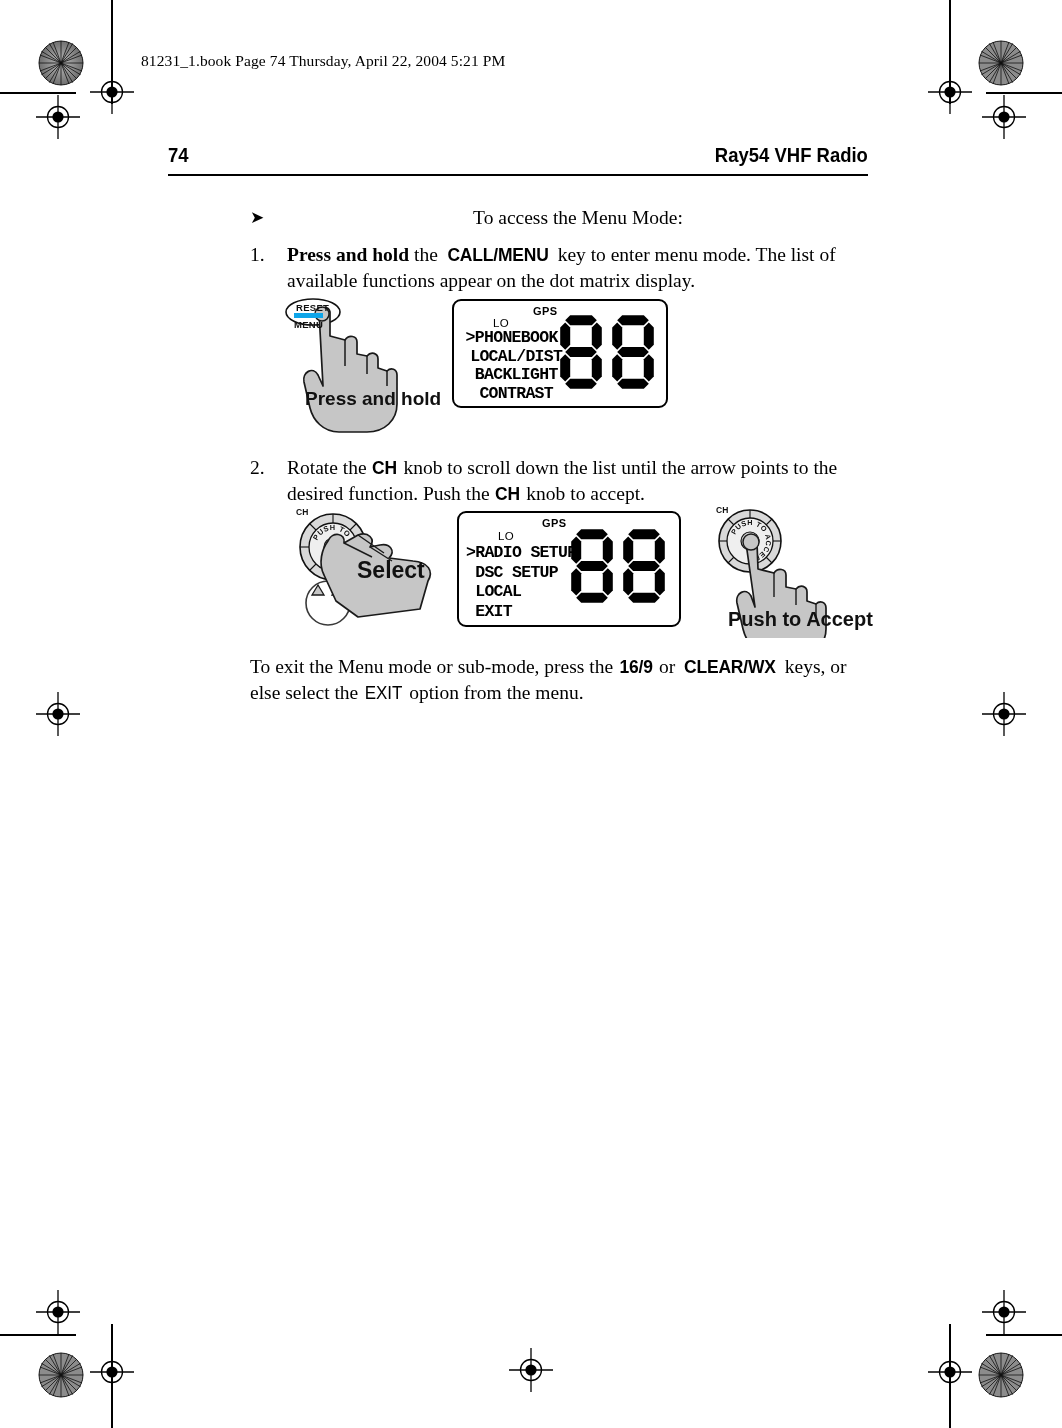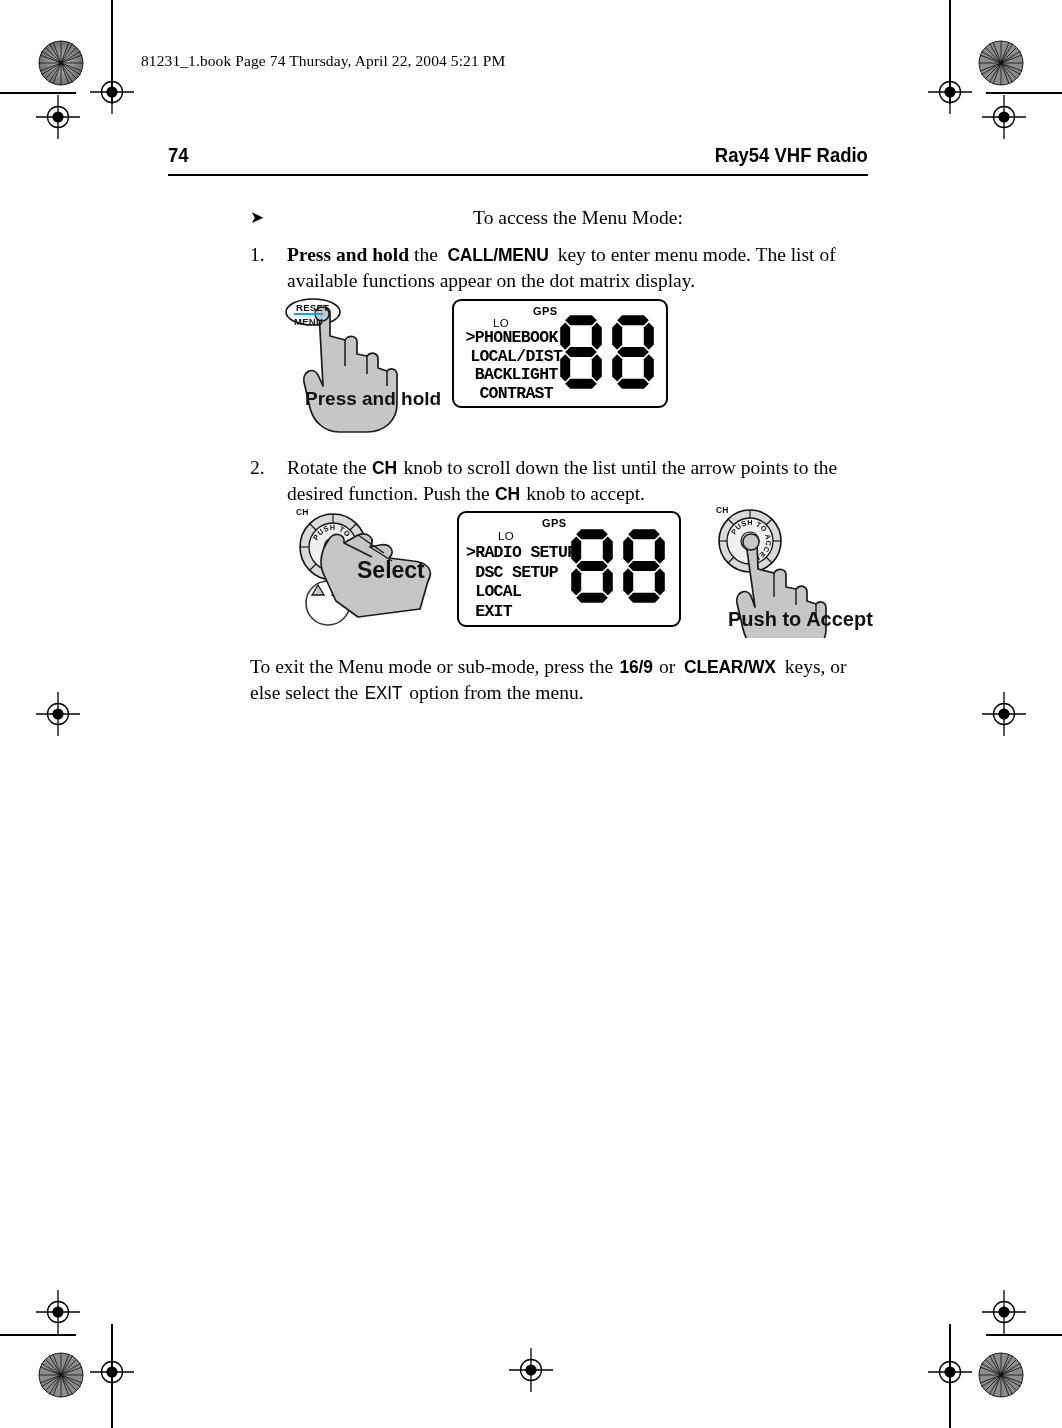--- a/index.html
+++ b/index.html
@@ -243,21 +243,21 @@
       <path d="M36 16 C38 10 46 10 47 16 L47 40 L62 44 C66 38 74 40 74 46 L74 58
                L84 60 C88 55 95 57 95 63 L95 72 L104 75 C108 71 114 73 114 79
                L114 108 C114 124 102 136 84 136 L56 136 C40 136 30 124 27 112
                L21 86 C19 76 30 70 35 79 L40 90 Z" fill="#c6c6c6" stroke="#1a1a1a" stroke-width="1.7" stroke-linejoin="round"></path>
       <path d="M62 44 L62 70 M84 60 L84 78 M104 75 L104 90" fill="none" stroke="#1a1a1a" stroke-width="1.5"></path>
     </g>
 
     <circle cx="39" cy="18" r="7" fill="#c6c6c6" stroke="#1a1a1a" stroke-width="1.5"></circle>
   </svg>
   <div class="caption" style="left:13px;top:6px;font-size:9.5px;font-weight:700;letter-spacing:.3px;">RESET</div>
-  <div class="caption" style="left:11px;top:17px;font-size:9.5px;font-weight:700;letter-spacing:.3px;border-top:2px solid #0ea5e9;padding-top:1px;">MENU</div>
+  <div class="caption" style="left:11px;top:17px;font-size:9.5px;font-weight:700;letter-spacing:.3px;border-top:5px solid #0ea5e9;padding-top:1px;">MENU</div>
   <div class="caption" style="left:22px;top:92px;font-size:19px;">Press and hold</div>
 </div>
 
 <div class="lcd" style="left:452px;top:299px;width:212px;height:105px;">
   <div class="gps" style="left:79px;top:4px;">GPS</div>
   <div class="lo" style="left:13px;top:16px;">LO</div>
   <div class="menulist" style="left:7px;top:28px;font-size:16.5px;line-height:18.5px;text-align:center;">
     <div>&gt;PHONEBOOK</div>
     <div> LOCAL/DIST</div>
     <div> BACKLIGHT</div>

